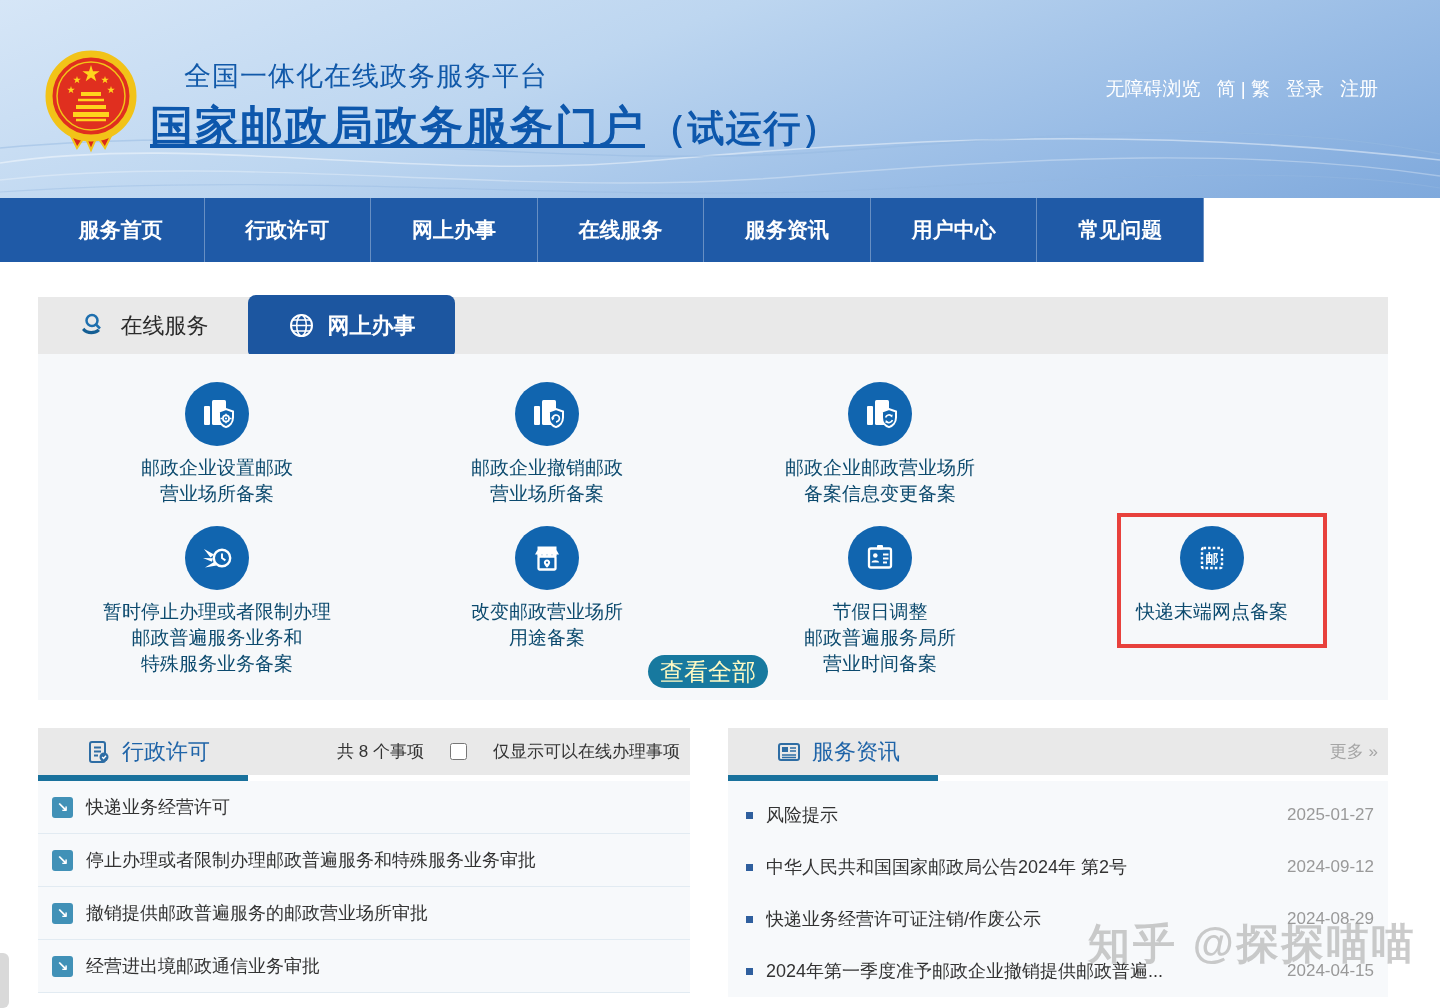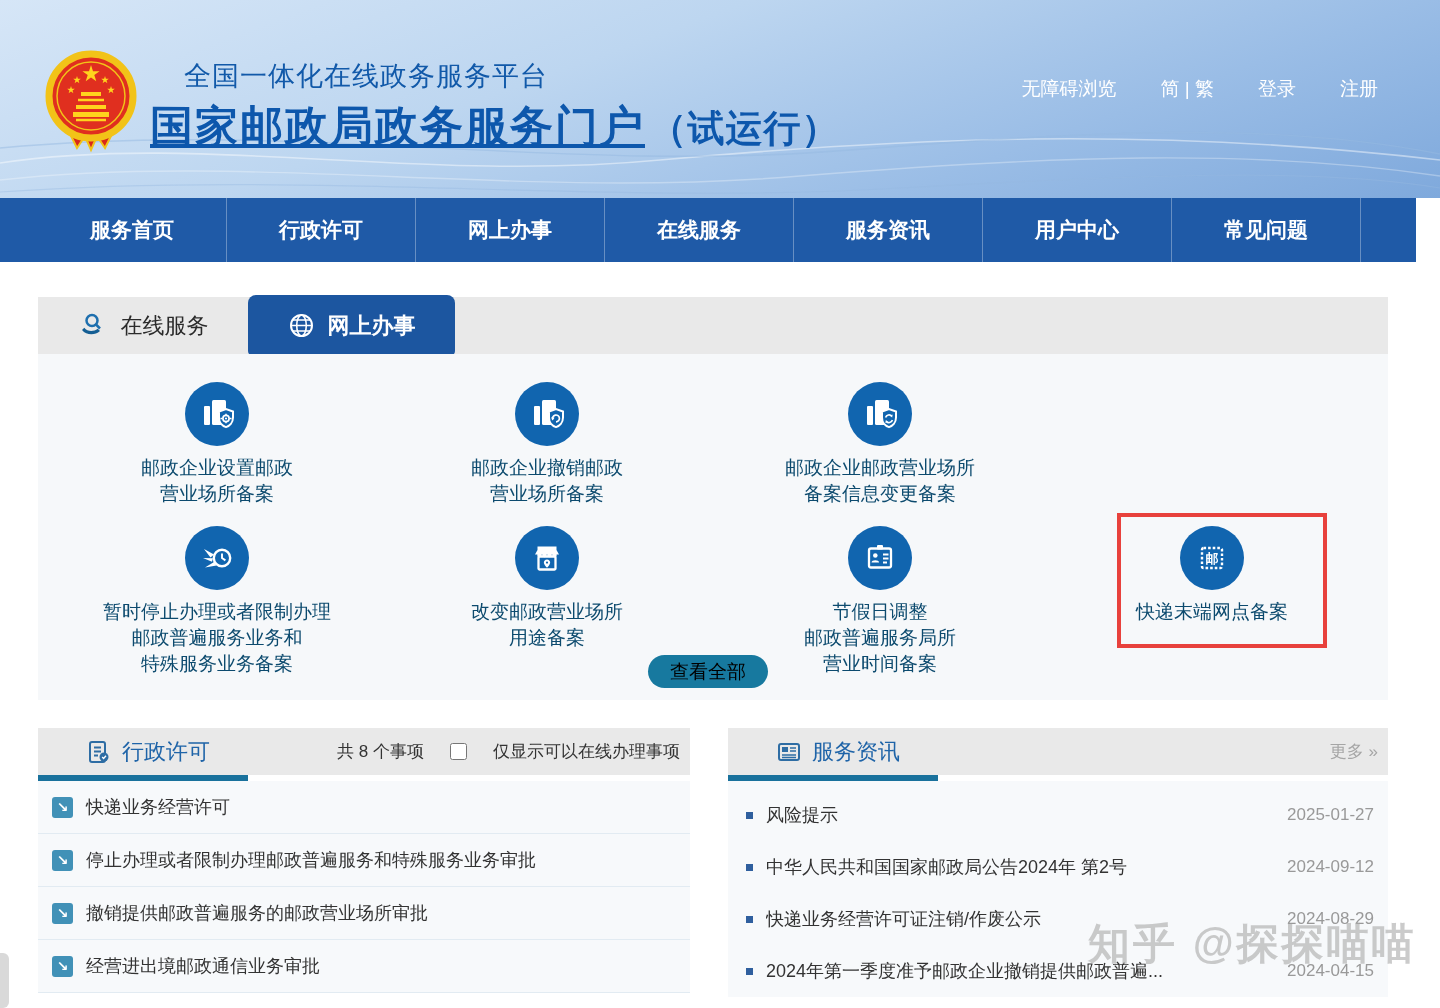--- a/index.html
+++ b/index.html
@@ -17,28 +17,28 @@
   .header-waves { position:absolute; left:0; bottom:0; width:1440px; height:90px; }
   .emblem { position:absolute; left:45px; top:48px; }
   .platform-name {
     position:absolute; left:152px; top:58px;
     font-size:27px; font-weight:500; color:#1159a9; letter-spacing:1px;margin-left:32px;
   }
   .site-title-row { position:absolute; left:150px; top:98px; white-space:nowrap; }
   .site-title { font-size:43px; font-weight:bold; color:#0d57ac; letter-spacing:2px;text-decoration:underline; }
   .site-subtitle { font-size:37px; font-weight:bold; color:#0d57ac; letter-spacing:1px; }
   .header-links {
-    position:absolute; right:62px; top:76px; display:flex; gap:44px;
+    position:absolute; right:62px; top:76px; display:flex; gap:16px;
     color:#fff; font-size:19px;
   }
   .header-links span { cursor:pointer; }
 
   
   .navbar {
-    position:absolute; left:0; top:198px; width:1416px; height:64px;
+    position:absolute; left:0; top:198px; width:1204px; height:64px;
     background:#1f5aa7; display:flex; padding-left:38px;
   }
   .nav-item {
     width:189px; line-height:64px; text-align:center;
     color:#fff; font-size:21px; font-weight:bold;
     border-right:1px solid rgba(255,255,255,.32); cursor:pointer;
   }
 
   
   .tabstrip {
@@ -67,21 +67,21 @@
     width:64px; height:64px; border-radius:50%; background:#1165af;
     margin:0 auto 9px auto; display:flex; align-items:center; justify-content:center;
   }
   .svc-label { font-size:19px; line-height:26px; color:#0c4a6e; white-space:pre-line; }
   .highlight-box {
     position:absolute; left:1079px; top:159px; width:210px; height:135px;
     border:4px solid #e8413c; pointer-events:none;
   }
   .view-all {
     position:absolute; left:610px; top:301px; width:120px; height:33px;
-    background:#17799f; border-radius:17px; color:#000000; font-size:19px;
+    background:#17799f; border-radius:17px; color:#fef9c3; font-size:24px;
     line-height:33px; text-align:center; cursor:pointer;
   }
 
   
   .panel { position:absolute; top:728px; height:280px; }
   .panel-left  { left:38px;  width:652px; }
   .panel-right { left:728px; width:660px; }
   .panel-head {
     height:47px; background:#e9e9e9; display:flex; align-items:center;
     padding:0 10px 0 48px;

